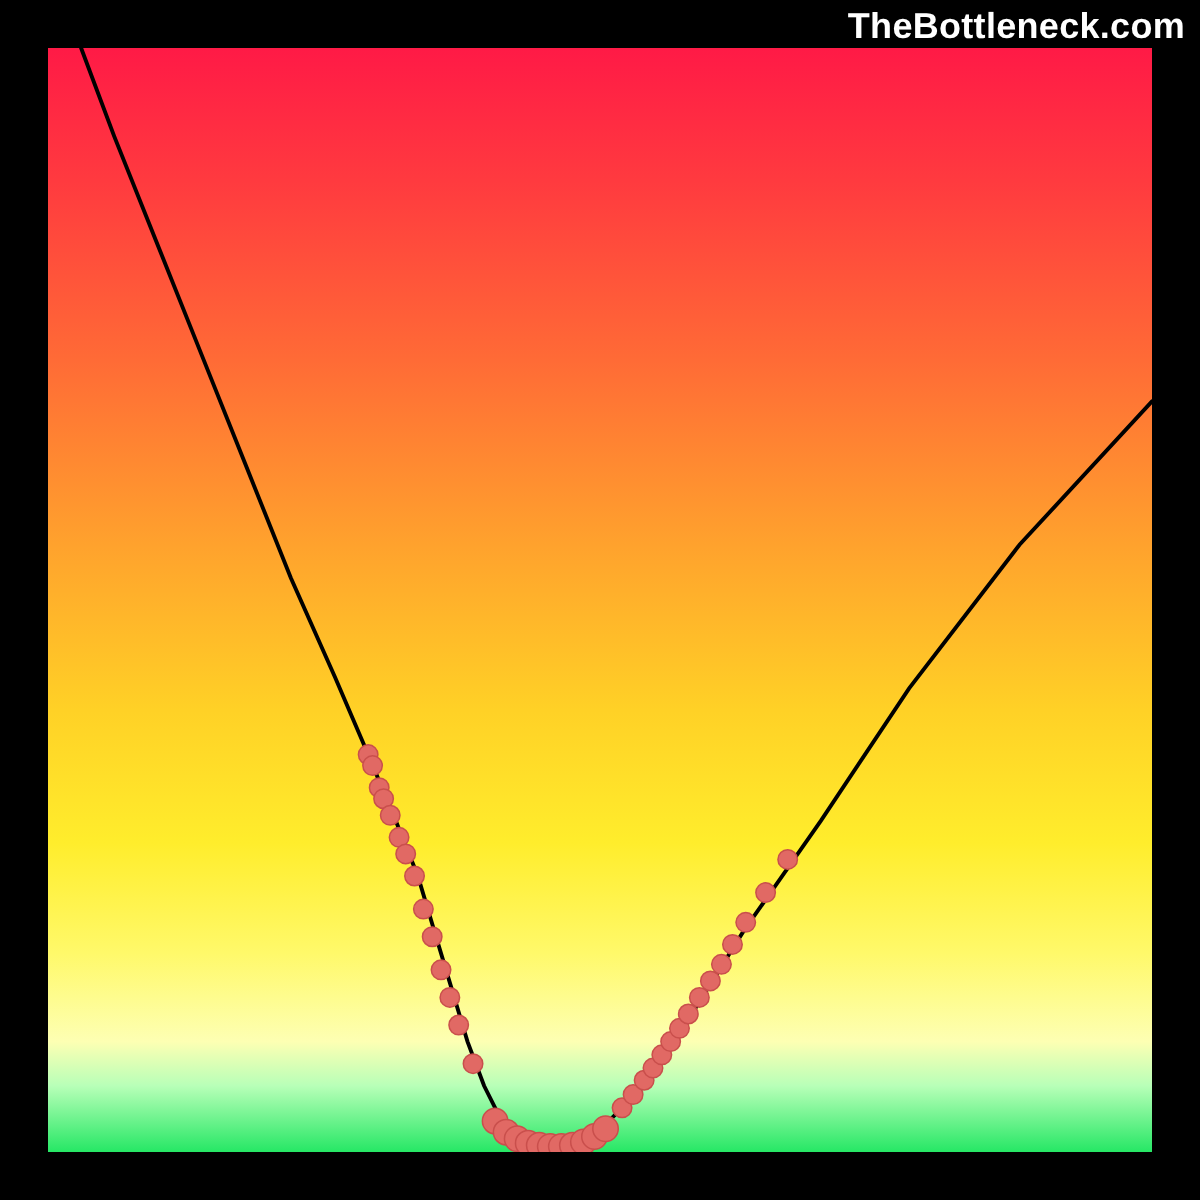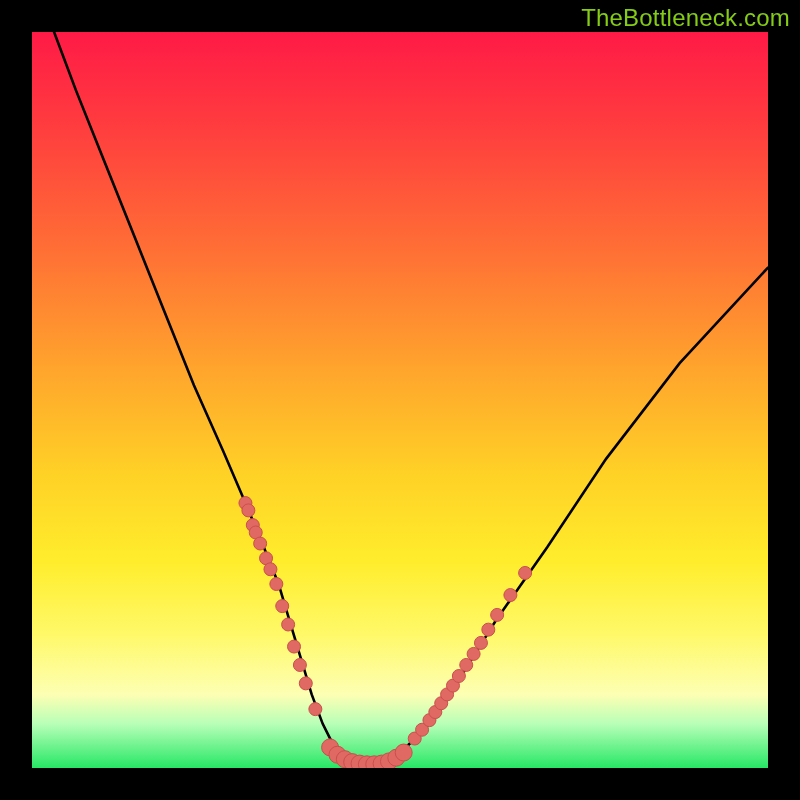--- a/index.html
+++ b/index.html
@@ -14,23 +14,23 @@
   .frame {
     position: relative;
     width: 800px;
     height: 800px;
     background: #000;
   }
   .watermark {
     position: absolute;
     top: 4px;
     right: 10px;
-    color: #84cc16;
+    color: #ffffff;
     font-size: 24px;
-    font-weight: 400;
+    font-weight: 700;
     letter-spacing: 0.2px;
     z-index: 5;
     text-align: right;
   }
   .plot-area {
     position: absolute;
     left: 32px;
     top: 32px;
     width: 736px;
     height: 736px;

